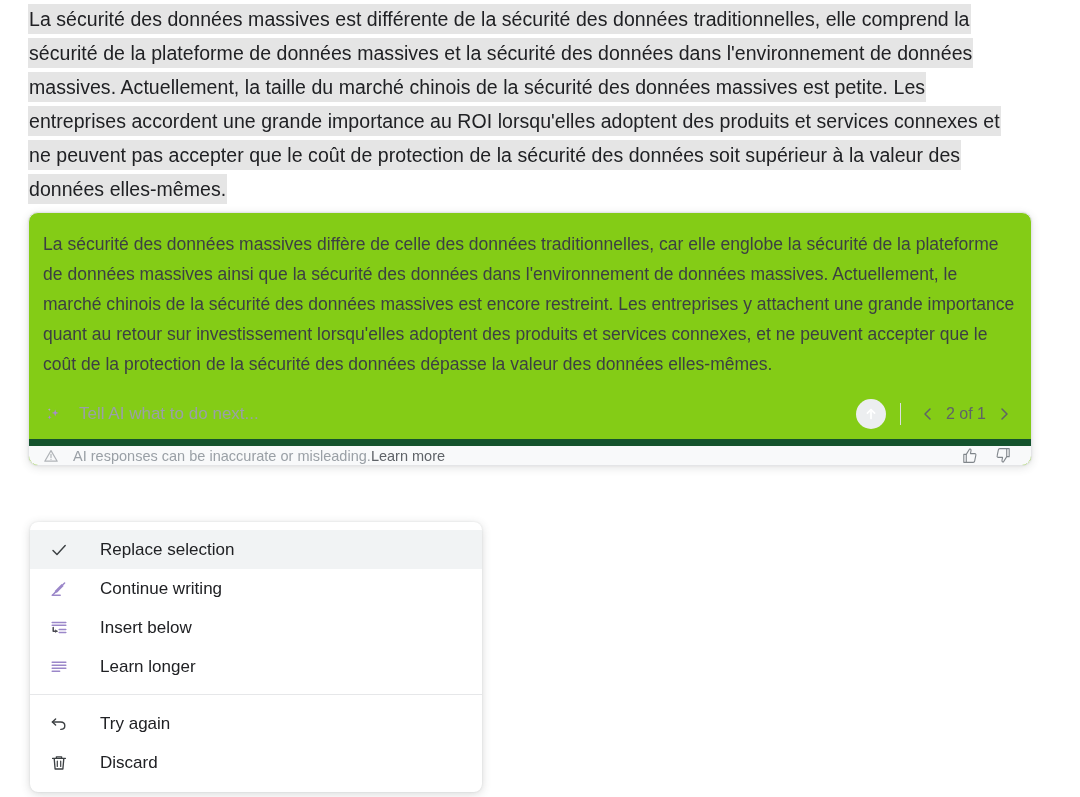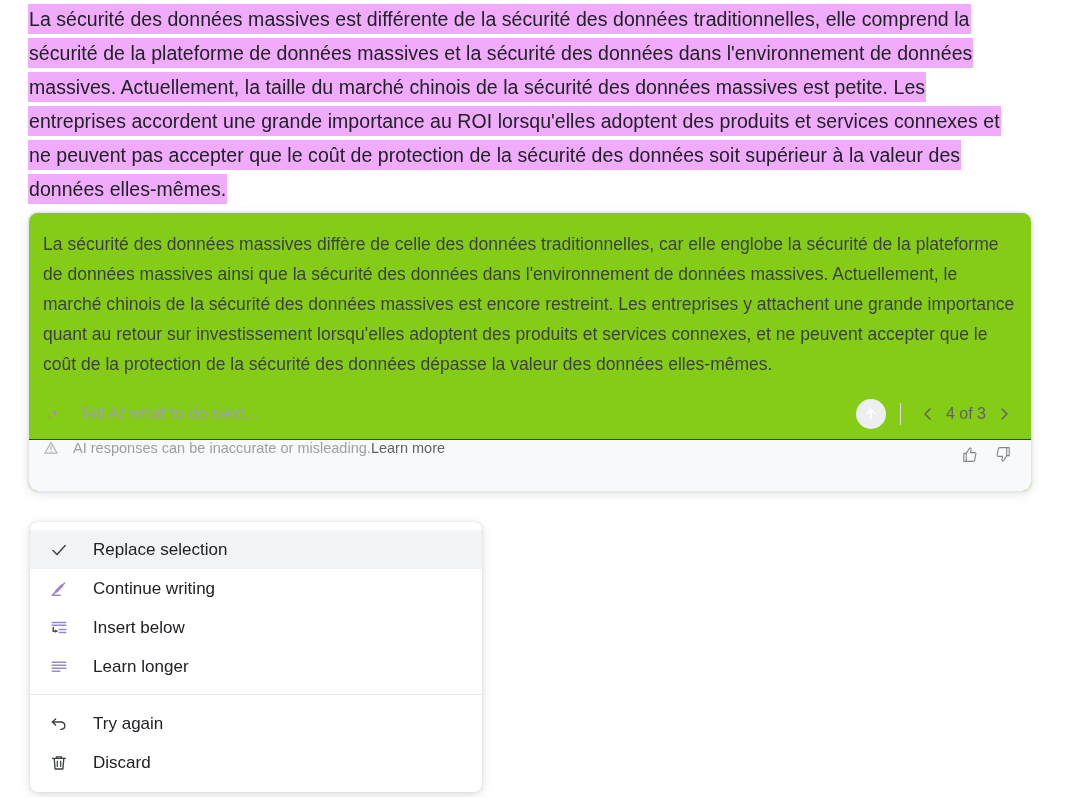--- a/index.html
+++ b/index.html
@@ -24,21 +24,21 @@
     position: absolute;
     left: 28px;
     top: 2px;
     width: 985px;
     font-size: 19.5px;
     line-height: 34px;
     color: #202124;
     letter-spacing: 0.05px;
   }
   .doc-selection .sel-text {
-    background-color: #f0abfc;
+    background-color: #e5e5e5;
     box-decoration-break: clone;
     -webkit-box-decoration-break: clone;
     padding: 4px 1px;
   }
 
   
   .ai-card {
     position: absolute;
     left: 28px;
     top: 212px;
@@ -129,24 +129,25 @@
   .pager-label {
     font-size: 16px;
     color: #5f6368;
     padding: 0 3px;
     white-space: nowrap;
   }
 
   
   .disclaimer {
     display: flex;
-    height: 52px;
+    align-items: center;
+    height: 26px;
     padding: 0 14px;
     background: #f8f9fa;
-    border-top: 1px solid #14532d;
+    border-top: 7px solid #14532d;
   }
   .warn-icon {
     width: 16px;
     height: 16px;
     flex: 0 0 16px;
     margin-right: 14px;
     display: flex;
     align-items: center;
     justify-content: center;
   }
@@ -200,20 +201,21 @@
     flex: 0 0 22px;
     margin-right: 23px;
     display: flex;
     align-items: center;
     justify-content: center;
   }
   .menu-label {
     font-size: 17px;
     color: #202124;
     letter-spacing: 0.01px;
+    margin-left: 7px;
   }
   .menu-sep {
     height: 1px;
     background: #e6e7e9;
     margin: 8px 0 9px 0;
   }
 </style>
 </head>
 <body>
 
@@ -248,21 +250,21 @@
       </button>
 
       <div class="row-divider"></div>
 
       <div class="pager">
         <button class="pager-btn">
           <svg width="16" height="16" viewBox="0 0 16 16">
             <path d="M10 3 L5 8 L10 13" stroke="#5f6368" stroke-width="1.5" fill="none" stroke-linecap="round" stroke-linejoin="round"></path>
           </svg>
         </button>
-        <span class="pager-label">4 of 3</span>
+        <span class="pager-label">2 of 1</span>
         <button class="pager-btn">
           <svg width="16" height="16" viewBox="0 0 16 16">
             <path d="M6 3 L11 8 L6 13" stroke="#5f6368" stroke-width="1.5" fill="none" stroke-linecap="round" stroke-linejoin="round"></path>
           </svg>
         </button>
       </div>
     </div>
 
     <div class="disclaimer">
       <span class="warn-icon">

